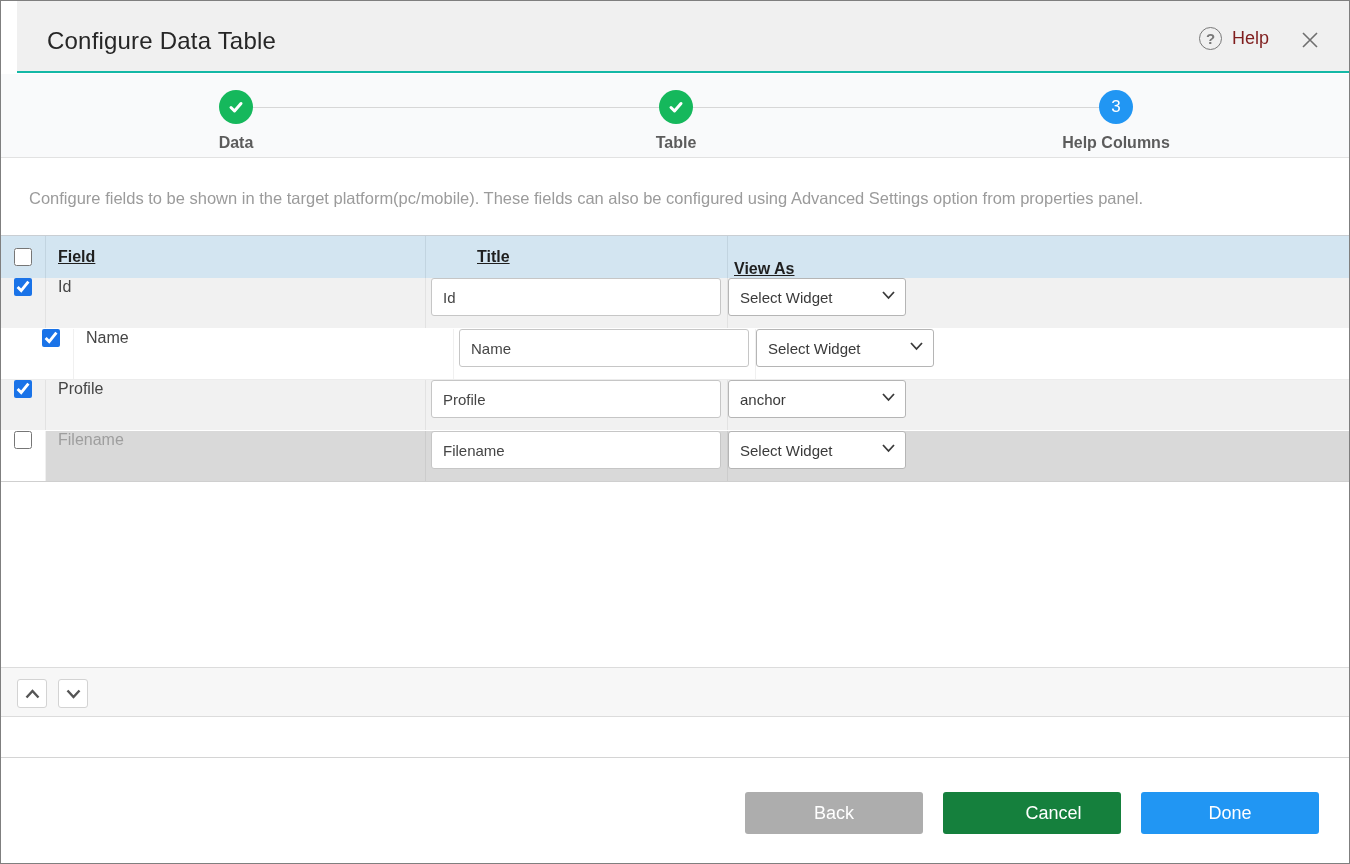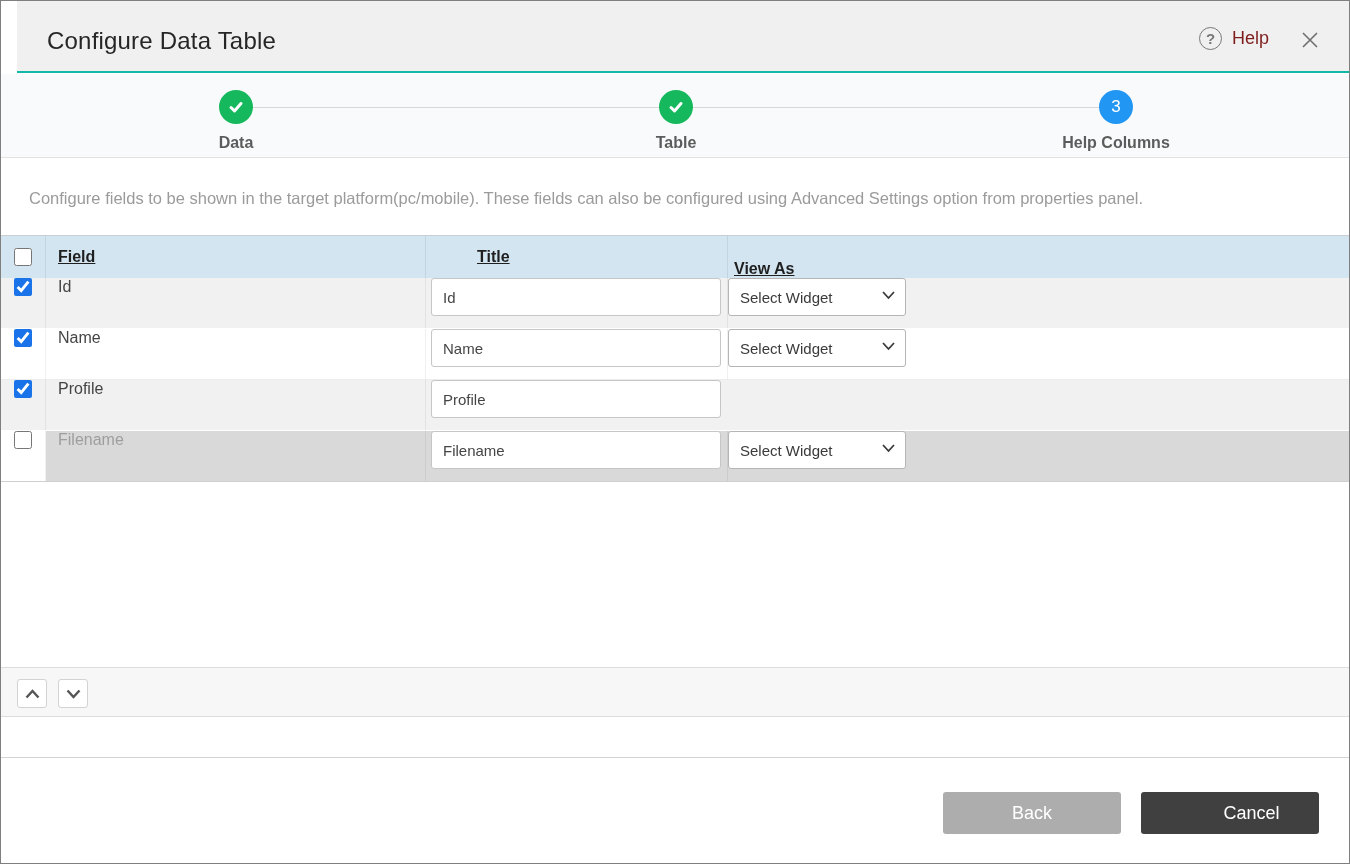--- a/index.html
+++ b/index.html
@@ -33,21 +33,21 @@
   .table { position:absolute; top:234px; left:0; right:0; border-top:1px solid #c9ced3; }
   .thead { display:grid; grid-template-columns:45px 380px 302px 1fr; height:42px; background:#d3e5f1; align-items:center; }
   .thead .hcell { height:100%; display:flex; align-items:center; font-size:16px; color:#1f1f1f; font-weight:600; border-right:1px solid #c2d4e0;text-decoration:underline; }
   .thead .hcell:last-child { border-right:none; }
   .hcell.chk, .cell.chk { justify-content:center; }
   .hcell.fld, .cell.fld { padding-left:12px; }
   .trow { display:grid; grid-template-columns:45px 380px 302px 1fr; height:51px; align-items:center; }
   .trow .cell { height:100%; display:flex; align-items:flex-start; border-right:1px solid rgba(0,0,0,0.06); }
   .trow .cell:last-child { border-right:none; }
   .row-gray  { background:#f1f1f1; border-bottom:1px solid #fff; }
-  .row-white { background:#ffffff; border-bottom:1px solid #ececec; }
+  .row-white { background:#ffffff; border-bottom:1px solid #ececec;padding-left:28px; }
   .row-disabled { background:#d9d9d9; border-bottom:1px solid #cfcfcf; }
   .row-disabled .cell.chk { background:#ffffff; }
   .field-label { font-size:16px; color:#454545; }
   .row-disabled .field-label { color:#9e9e9e; }
   input[type="checkbox"] { width:18px; height:18px; accent-color:#1a73e8; cursor:pointer; }
   .title-input { width:290px; height:38px; margin-left:5px; border:1px solid #c6c6c6; border-radius:3px; background:#fff; font-size:15px; color:#454545; padding-left:11px; font-family:"Liberation Sans", sans-serif; }
   .select-wrap { position:relative; }
   .view-select { width:178px; height:38px; border:1px solid #b5b5b5; border-radius:3px; background:#fff; font-size:15px; color:#3a3a3a; padding-left:11px; appearance:none; -webkit-appearance:none; font-family:"Liberation Sans", sans-serif; cursor:pointer; }
   .select-wrap svg { position:absolute; right:11px; top:13px; width:13px; height:9px; pointer-events:none; }
 
@@ -55,21 +55,21 @@
   .reorder-bar { position:absolute; top:666px; left:0; right:0; height:50px; background:#f7f7f7; border-top:1px solid #dcdcdc; border-bottom:1px solid #dcdcdc; }
   .reorder-btn { position:absolute; top:11px; width:30px; height:29px; background:#fff; border:1px solid #d3d3d3; border-radius:3px; display:flex; align-items:center; justify-content:center; cursor:pointer; }
   .reorder-btn.up { left:16px; } .reorder-btn.down { left:57px; }
   .reorder-btn svg { width:15px; height:10px; }
 
   
   .footer-sep { position:absolute; top:756px; left:0; right:0; height:1px; background:#d4d4d4; }
   .footer { position:absolute; top:791px; right:30px; display:flex; gap:20px; }
   .btn { width:178px; height:42px; border:none; border-radius:3px; color:#fff; font-size:18px; font-family:"Liberation Sans", sans-serif; cursor:pointer; }
   .btn-back   { background:#adadad; }
-  .btn-cancel { background:#404040;padding-left:43px; }
+  .btn-cancel { background:#15803d;padding-left:43px; }
   .btn-done   { background:#2196f3; }
 </style>
 </head>
 <body>
 
 <div class="dialog">
 
   <div class="titlebar">
     <div class="title">Configure Data Table</div>
     <div class="help-group">
@@ -159,20 +159,25 @@
     <div class="trow row-gray">
       <div class="cell chk">
           <input type="checkbox" checked="" style="">
         </div>
       <div class="cell fld">
           <span class="field-label">Profile</span>
         </div>
       <div class="cell">
           <input class="title-input" value="Profile" style="">
         </div>
+      <div class="cell">
+          <span class="select-wrap"><select class="view-select"><option>anchor</option></select><svg viewBox="0 0 13 9" fill="none">
+              <path d="M1 1 L6.5 7 L12 1" stroke="#3a3a3a" stroke-width="1.8"></path>
+            </svg></span>
+        </div>
     </div>
 
     <div class="trow row-disabled">
       <div class="cell chk">
           <input type="checkbox" style="">
         </div>
       <div class="cell fld">
           <span class="field-label">Filename</span>
         </div>
       <div class="cell">
@@ -196,15 +201,16 @@
       <svg viewBox="0 0 15 10" fill="none">
           <path d="M1.5 1.5 L7.5 8 L13.5 1.5" stroke="#555" stroke-width="2.4"></path>
         </svg>
     </div>
   </div>
 
   <div class="footer-sep"></div>
   <div class="footer">
     <button class="btn btn-back">Back</button>
     <button class="btn btn-cancel">Cancel</button>
+    <button class="btn btn-done">Done</button>
   </div>
 
 </div>
 
 </body></html>

